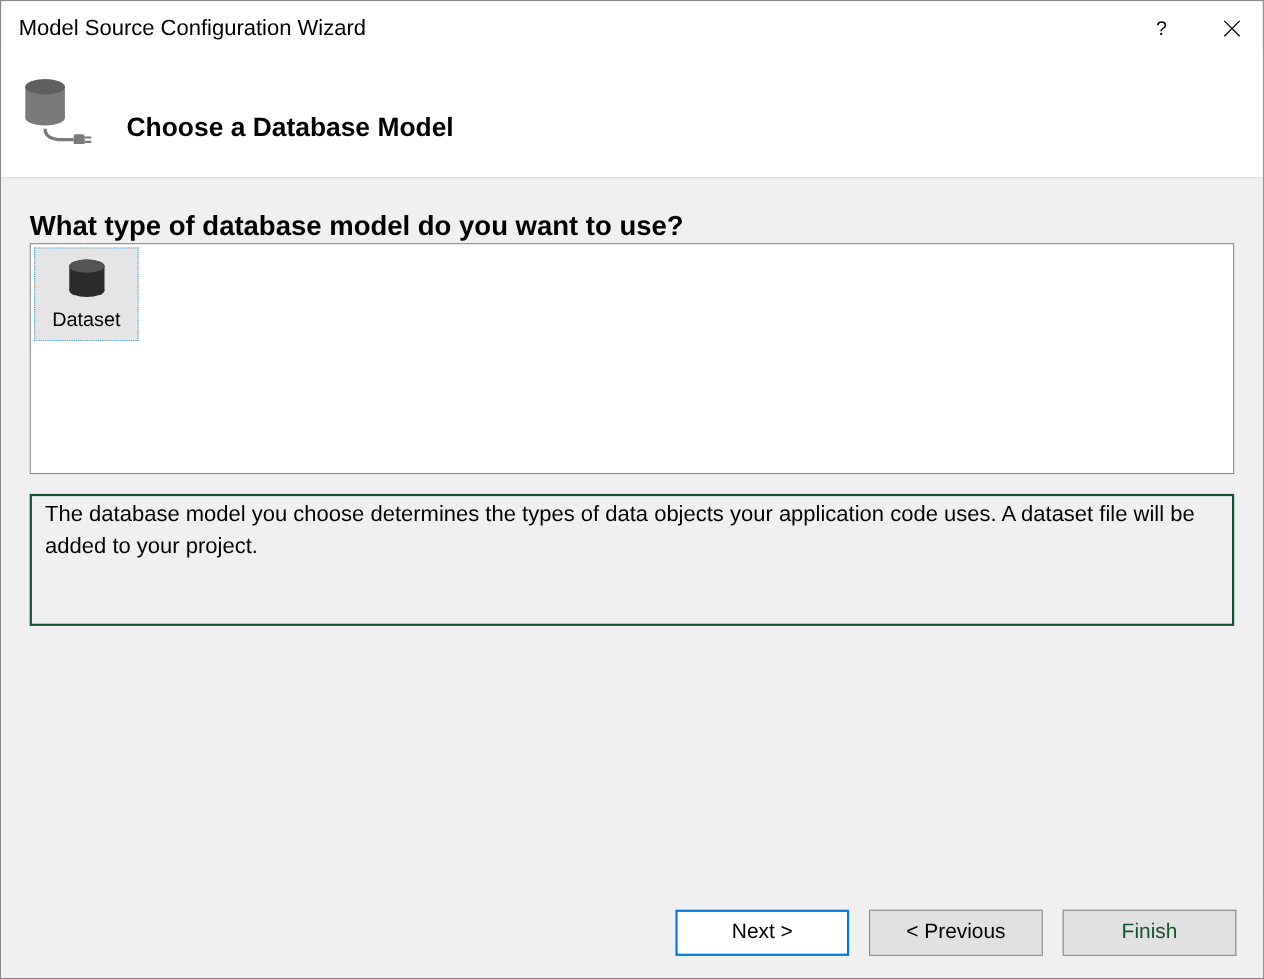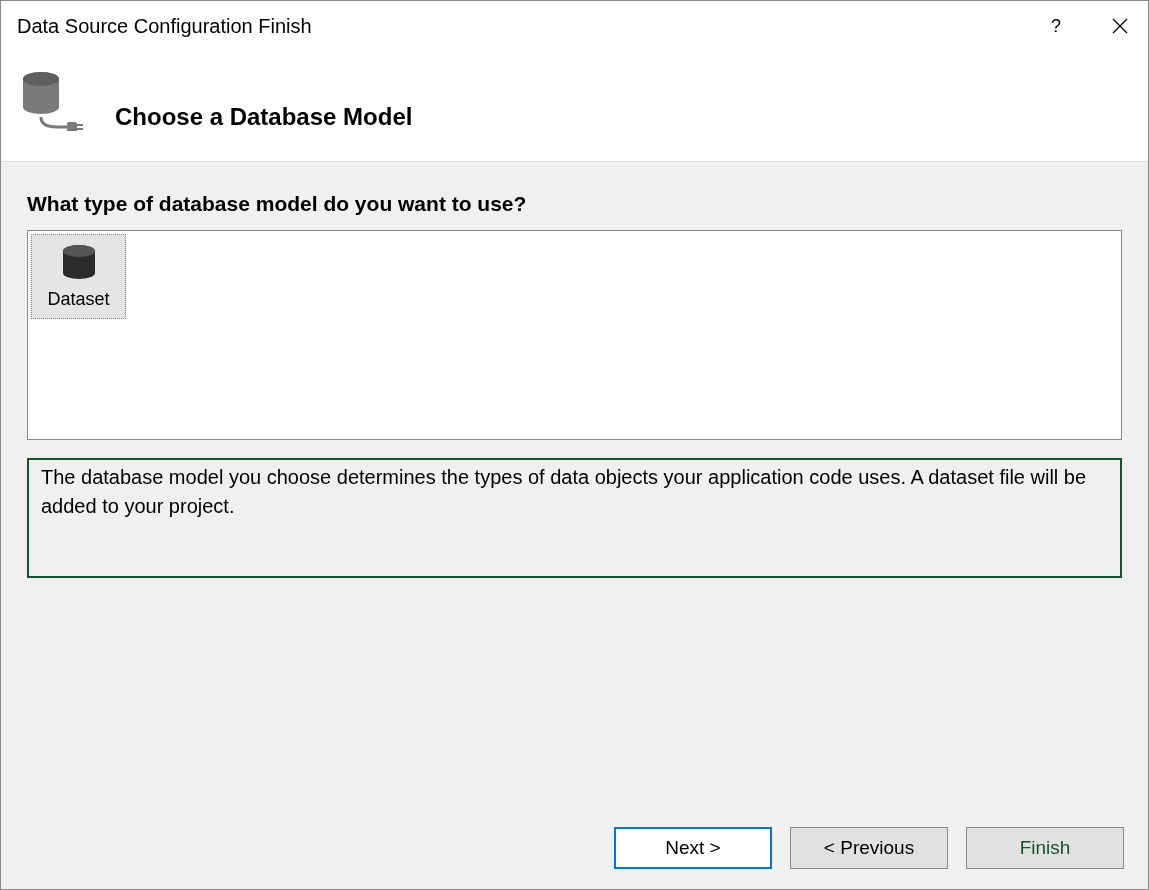--- a/index.html
+++ b/index.html
@@ -53,23 +53,22 @@
   }
   .body {
     flex: 1;
     background: #f0f0f0;
     border-top: 1px solid #dcdcdc;
     padding: 30px 26px 20px 26px;
     display: flex;
     flex-direction: column;
   }
   .question {
-    font-size: 21px;
+    font-size: 25px;
     font-weight: 700;
-    margin-bottom: 14px;
   }
   .model-list {
     background: #fff;
     border: 1px solid #888;
     height: 210px;
     padding: 3px;
   }
   .model-item {
     display: inline-flex;
     flex-direction: column;
@@ -115,21 +114,21 @@
   }
   .btn.disabled {
     color: #14532d;
     cursor: default;
   }
 </style>
 </head>
 <body>
 
 <div class="titlebar">
-  <div class="title">Data Source Configuration Finish</div>
+  <div class="title">Model Source Configuration Wizard</div>
   <div class="winbtns">
     <div class="help-btn">?</div>
     <div class="close-btn">
       <svg viewBox="0 0 16 16">
         <line x1="1" y1="1" x2="15" y2="15" stroke="#000" stroke-width="1.2"></line>
         <line x1="15" y1="1" x2="1" y2="15" stroke="#000" stroke-width="1.2"></line>
       </svg>
     </div>
   </div>
 </div>

